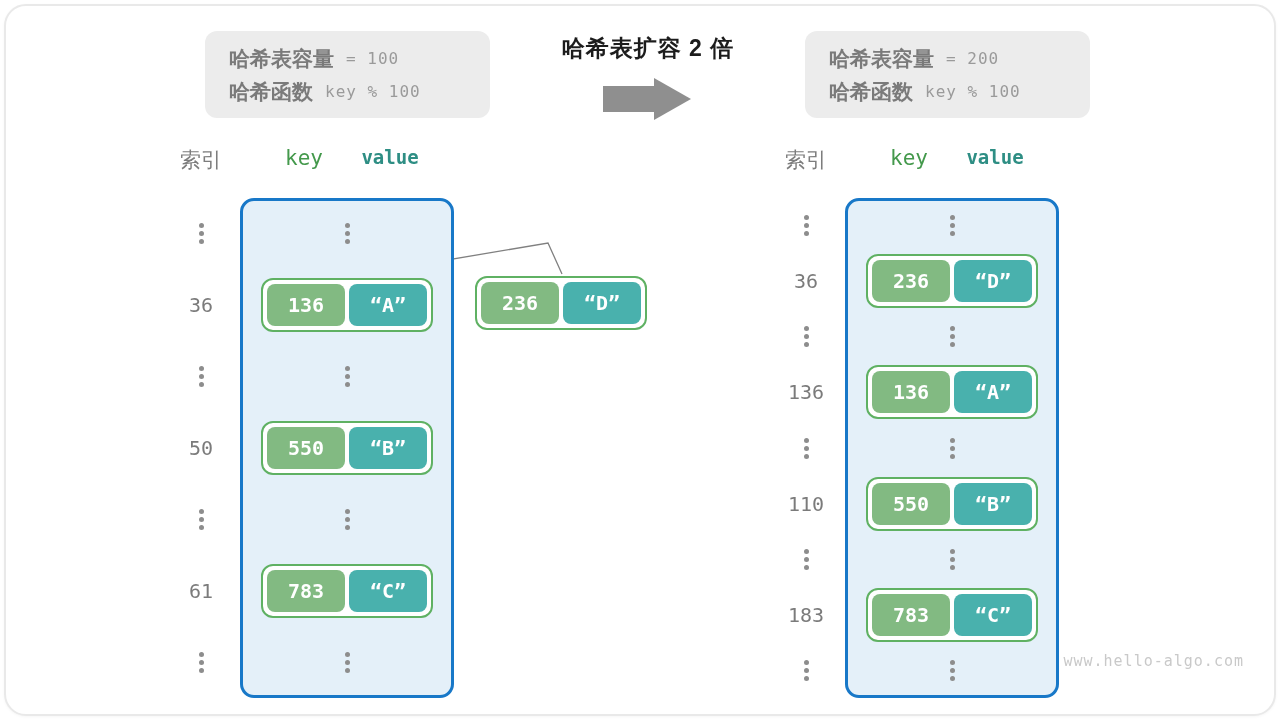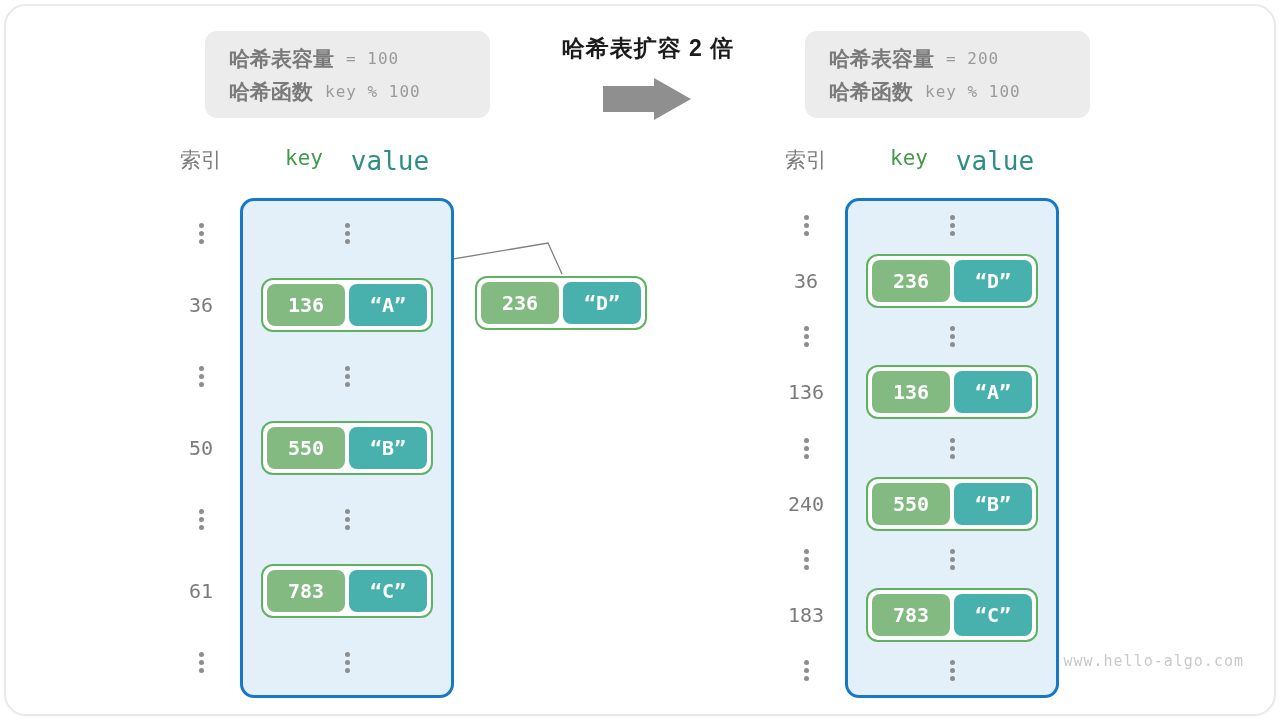--- a/index.html
+++ b/index.html
@@ -37,21 +37,21 @@
 
   
   .table-group{position:absolute;width:292px;height:558px;}
   .table-group.before{left:162px;top:140px;}
   .table-group.after{left:767px;top:140px;}
   .thead{height:58px;display:flex;align-items:flex-start;padding-top:6px;justify-content:space-between;}
   .idx-h{width:78px;text-align:center;color:var(--hdr-gray);font-size:21px;}
   .kv-h{flex:1;display:flex;justify-content:center;}
   .kv-h-inner{width:172px;display:flex;}
   .key-h{flex:1;text-align:center;color:var(--hdr-key);font-size:21px;}
-  .val-h{flex:1;text-align:center;color:var(--hdr-val);font-size:26px;}
+  .val-h{flex:1;text-align:center;color:var(--hdr-val);font-size:19px;font-weight:bold;}
   .tbody{position:relative;height:500px;}
   .tbl-bg{position:absolute;left:78px;top:0;width:214px;height:500px;
     background:var(--tbl-bg);border:3px solid var(--tbl-border);border-radius:14px;}
   .rows{position:absolute;left:0;top:0;width:100%;height:100%;display:flex;flex-direction:column;}
   .row{flex:1;display:flex;align-items:center;justify-content:space-between;}
   .idx{width:78px;display:flex;justify-content:center;color:var(--idx);
     font-family:"DejaVu Sans Mono",monospace;font-size:20px;}
   .cell{flex:1;display:flex;justify-content:center;}
 
   
@@ -302,21 +302,21 @@
             </div>
             <div class="cell">
               <div class="dots">
                 <span class="dot"></span>
                 <span class="dot"></span>
                 <span class="dot"></span>
               </div>
             </div>
           </div>
           <div class="row">
-            <div class="idx">240</div>
+            <div class="idx">110</div>
             <div class="cell">
               <div class="pair">
                 <div class="kbox">550</div>
                 <div class="vbox">“B”</div>
               </div>
             </div>
           </div>
           <div class="row">
             <div class="idx">
               <div class="dots">

